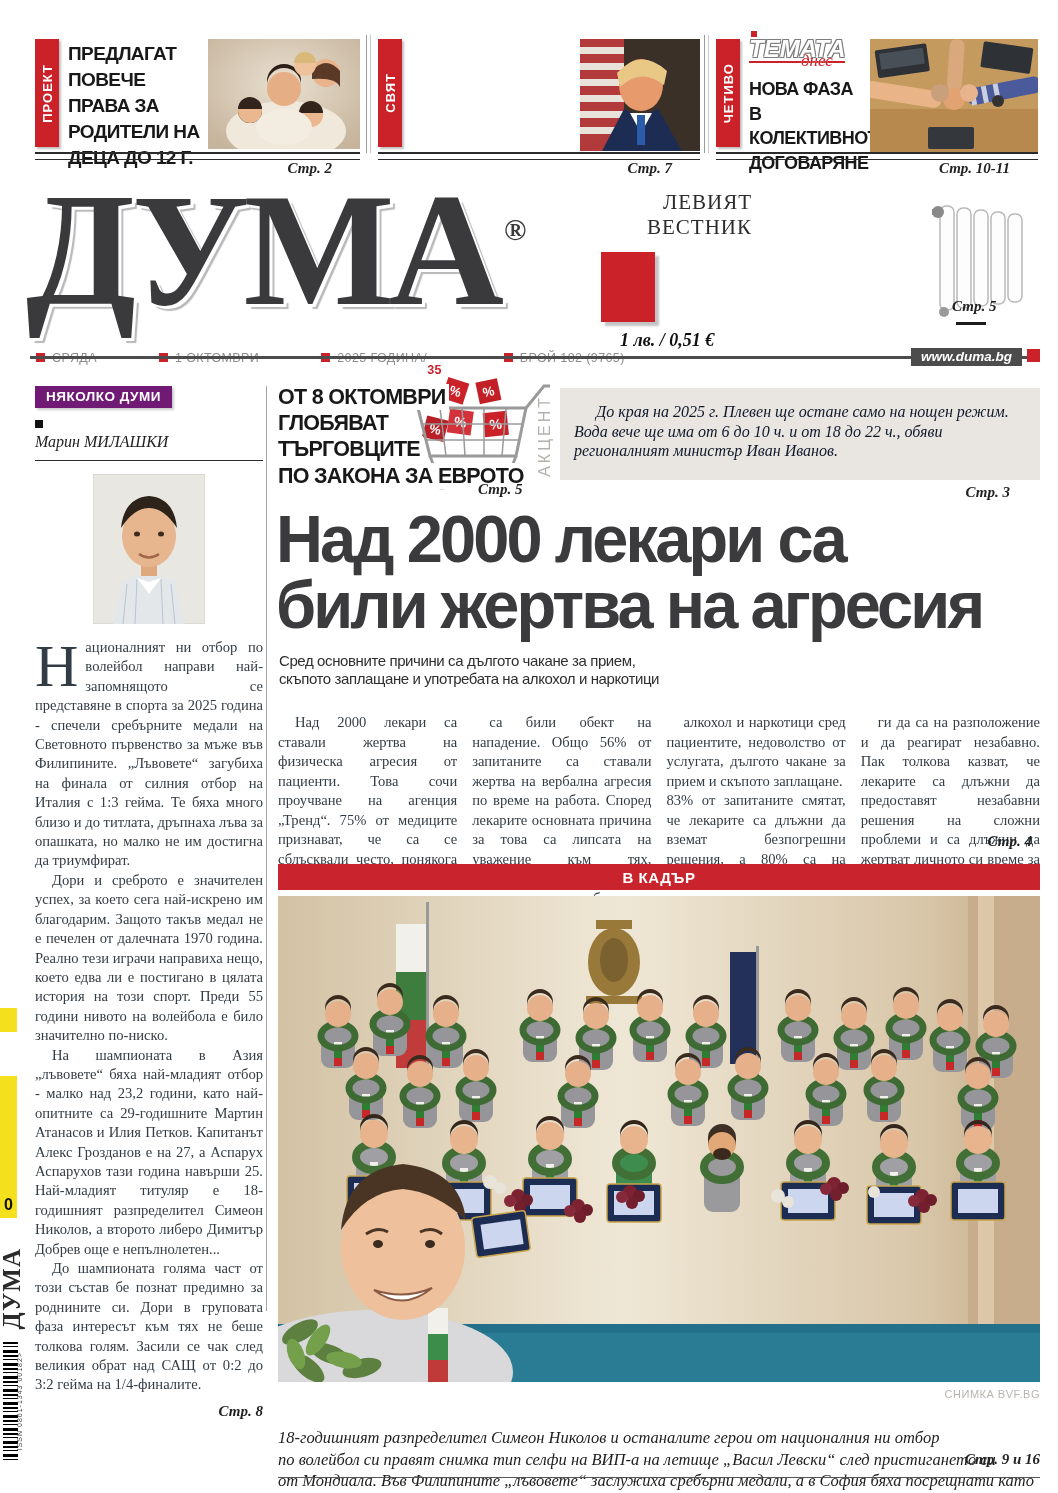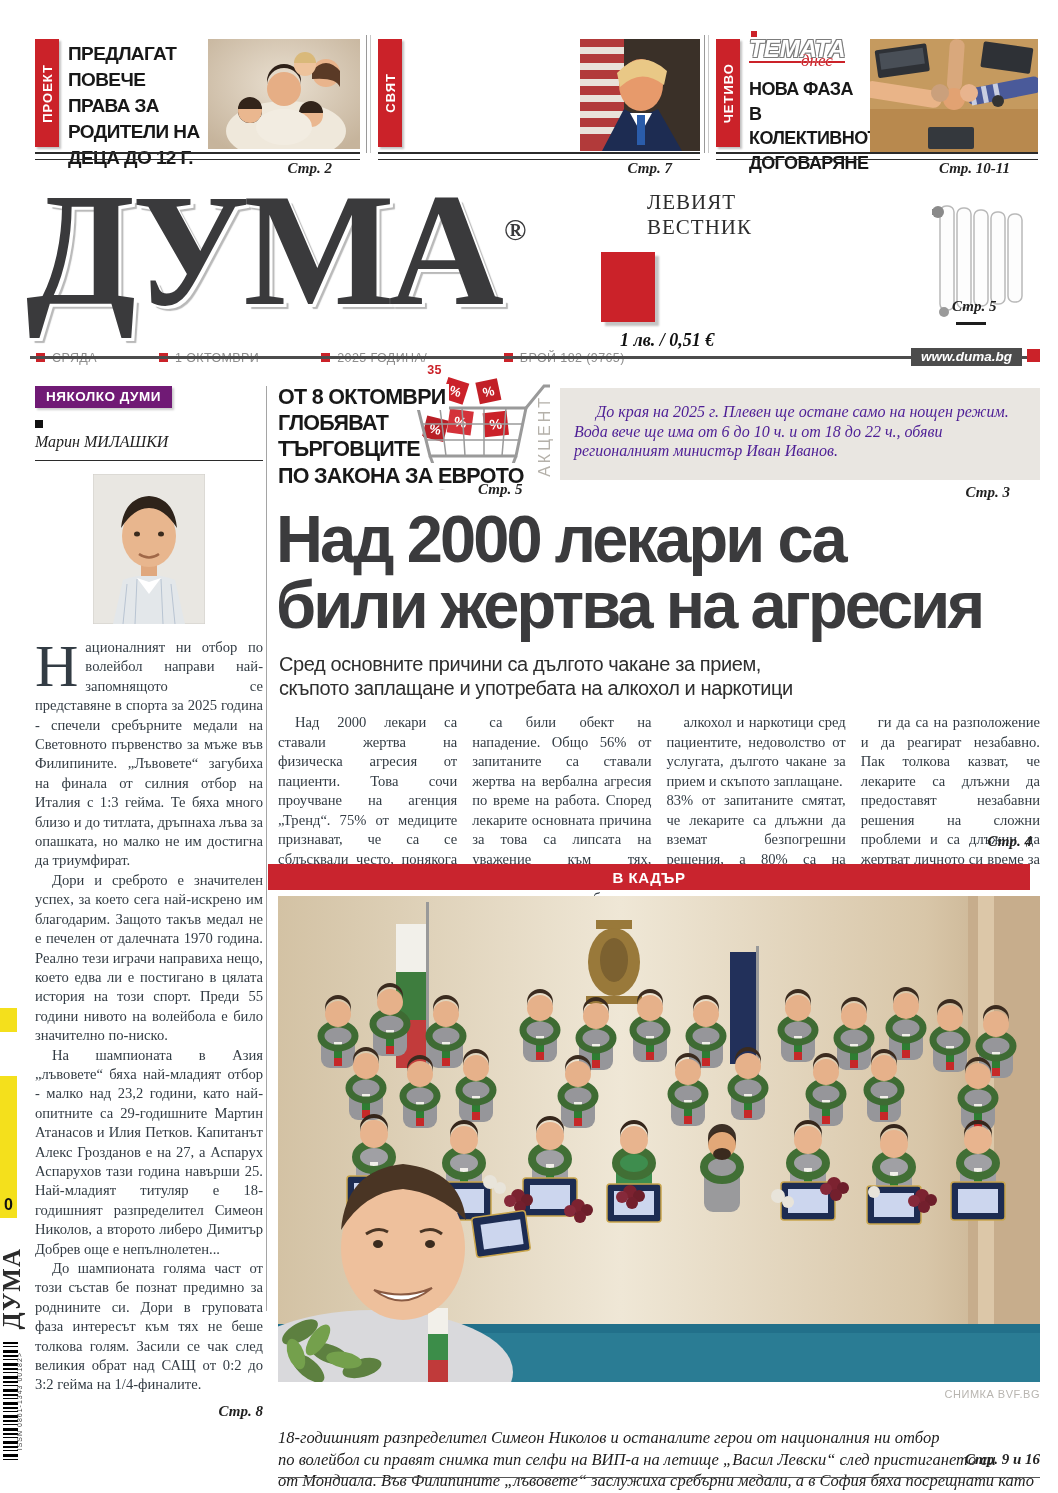--- a/index.html
+++ b/index.html
@@ -20,21 +20,21 @@
   .tphoto{position:absolute;top:6px;}
   .dbl{position:absolute;left:0;right:0;top:119px;height:5px;border-top:2px solid #2b2b2b;border-bottom:1px solid #2b2b2b;}
   .tpage{position:absolute;right:28px;top:127px;}
   .vsep{position:absolute;top:35px;height:118px;width:3px;border-left:1px solid #9a9a9a;border-right:1px solid #c9c9c9;}
 
   
   #logo{position:absolute;left:26px;top:178px;font-size:160px;line-height:0.9;font-weight:bold;
         letter-spacing:-6px;color:#3a3a3c;text-shadow:3px 3px 0 #fff,5px 5px 1px #b9b9b9;}
   #logo sup{font-size:30px;letter-spacing:0;vertical-align:64px;margin-left:6px;text-shadow:none;}
   #redsq{position:absolute;left:601px;top:252px;width:54px;height:70px;background:#cb2229;box-shadow:4px 4px 2px #c4c4c4;}
-  #tagline{position:absolute;left:647px;top:190px;font-size:21px;line-height:1.2;letter-spacing:1px;color:#2c2c2c;white-space:pre-line;}
+  #tagline{position:absolute;left:647px;top:190px;font-size:21px;line-height:1.2;letter-spacing:1px;color:#2c2c2c;white-space:pre-line;text-align:right;}
   #sidestory{position:absolute;left:745px;top:188px;width:205px;}
   #sidestory .dash{width:38px;height:5px;background:#1d1d1d;}
   #sidestory .st{margin-top:12px;font-family:"Liberation Sans",sans-serif;font-weight:bold;font-size:19px;
         line-height:1.4;letter-spacing:-0.5px;color:#181818;white-space:pre-line;}
   #radiator{position:absolute;left:928px;top:196px;}
   #radpage{position:absolute;left:952px;top:298px;}
   #raddash{position:absolute;left:956px;top:322px;width:30px;height:3px;background:#1d1d1d;}
 
   #dateline{position:absolute;left:36px;top:338px;display:flex;gap:0;font-family:"Liberation Sans",sans-serif;
         font-size:12.5px;color:#8e8e8e;letter-spacing:0.4px;align-items:center;}
@@ -71,35 +71,35 @@
         font-weight:bold;font-size:21.5px;letter-spacing:-0.7px;line-height:1.22;color:#181818;padding:0 3px 0 0;}
   #euro .pref{position:absolute;left:200px;top:97px;z-index:2;}
 
   
   #akcent-label{position:absolute;left:536px;top:392px;height:88px;display:flex;align-items:center;}
   #akcent-label span{writing-mode:vertical-rl;transform:rotate(180deg);font-family:"Liberation Sans",sans-serif;
         font-size:16px;letter-spacing:3px;color:#b5b1aa;}
   #accent{position:absolute;left:560px;top:388px;width:480px;height:92px;background:#e9e6e1;box-sizing:border-box;
         padding:9px 14px;}
   #accent .at{font-family:"Liberation Sans",sans-serif;font-weight:bold;font-size:22.5px;letter-spacing:-0.8px;color:#262626;}
-  #accent .ax{margin-top:5px;font-style:italic;font-size:16px;line-height:1.22;color:#4c1d95;text-indent:22px;}
+  #accent .ax{margin-top:5px;font-style:italic;font-size:16px;line-height:1.22;color:#0f172a;text-indent:22px;}
   #accent-page{position:absolute;right:48px;top:484px;}
 
   
   #lead-h{position:absolute;left:276px;top:506px;width:780px;font-family:"Liberation Sans",sans-serif;
         font-weight:bold;color:#3b3b3d;}
   #lead-h .hl{font-size:67px;line-height:0.99;letter-spacing:-3px;transform:scaleX(0.97);transform-origin:left;}
-  #lead-sub{position:absolute;left:279px;top:652px;font-family:"Liberation Sans",sans-serif;font-size:20px;
+  #lead-sub{position:absolute;left:279px;top:652px;font-family:"Liberation Sans",sans-serif;font-size:15px;
         line-height:1.22;letter-spacing:-0.4px;color:#2e2e2e;white-space:pre-line;}
   #lead-cols{position:absolute;left:278px;top:713px;width:762px;display:flex;gap:15px;}
   #lead-cols .col{flex:1;font-size:14.6px;line-height:1.34;color:#333c44;text-align:justify;text-indent:17px;white-space:pre-line;}
   #lead-page{position:absolute;right:26px;top:833px;}
 
   
-  #kadar{position:absolute;left:268px;top:864px;width:762px;height:26px;background:#c9242e;color:#fff;
+  #kadar{position:absolute;left:278px;top:864px;width:762px;height:26px;background:#c9242e;color:#fff;
         display:flex;align-items:center;justify-content:center;font-family:"Liberation Sans",sans-serif;
         font-weight:bold;font-size:15px;letter-spacing:0.5px;}
   #bigphoto{position:absolute;left:278px;top:896px;width:762px;height:486px;}
   #credit{position:absolute;right:18px;top:1388px;font-family:"Liberation Sans",sans-serif;font-size:11px;
         color:#b8b5b0;letter-spacing:0.5px;}
   #caption{position:absolute;left:278px;top:1406px;width:762px;font-style:italic;font-size:16.5px;
         line-height:1.3;color:#1d1d1d;white-space:pre-line;}
   #caption-page{position:absolute;right:0px;top:44px;}
   #botrule{position:absolute;left:278px;right:18px;top:1477px;border-top:1.5px solid #555;}
 

